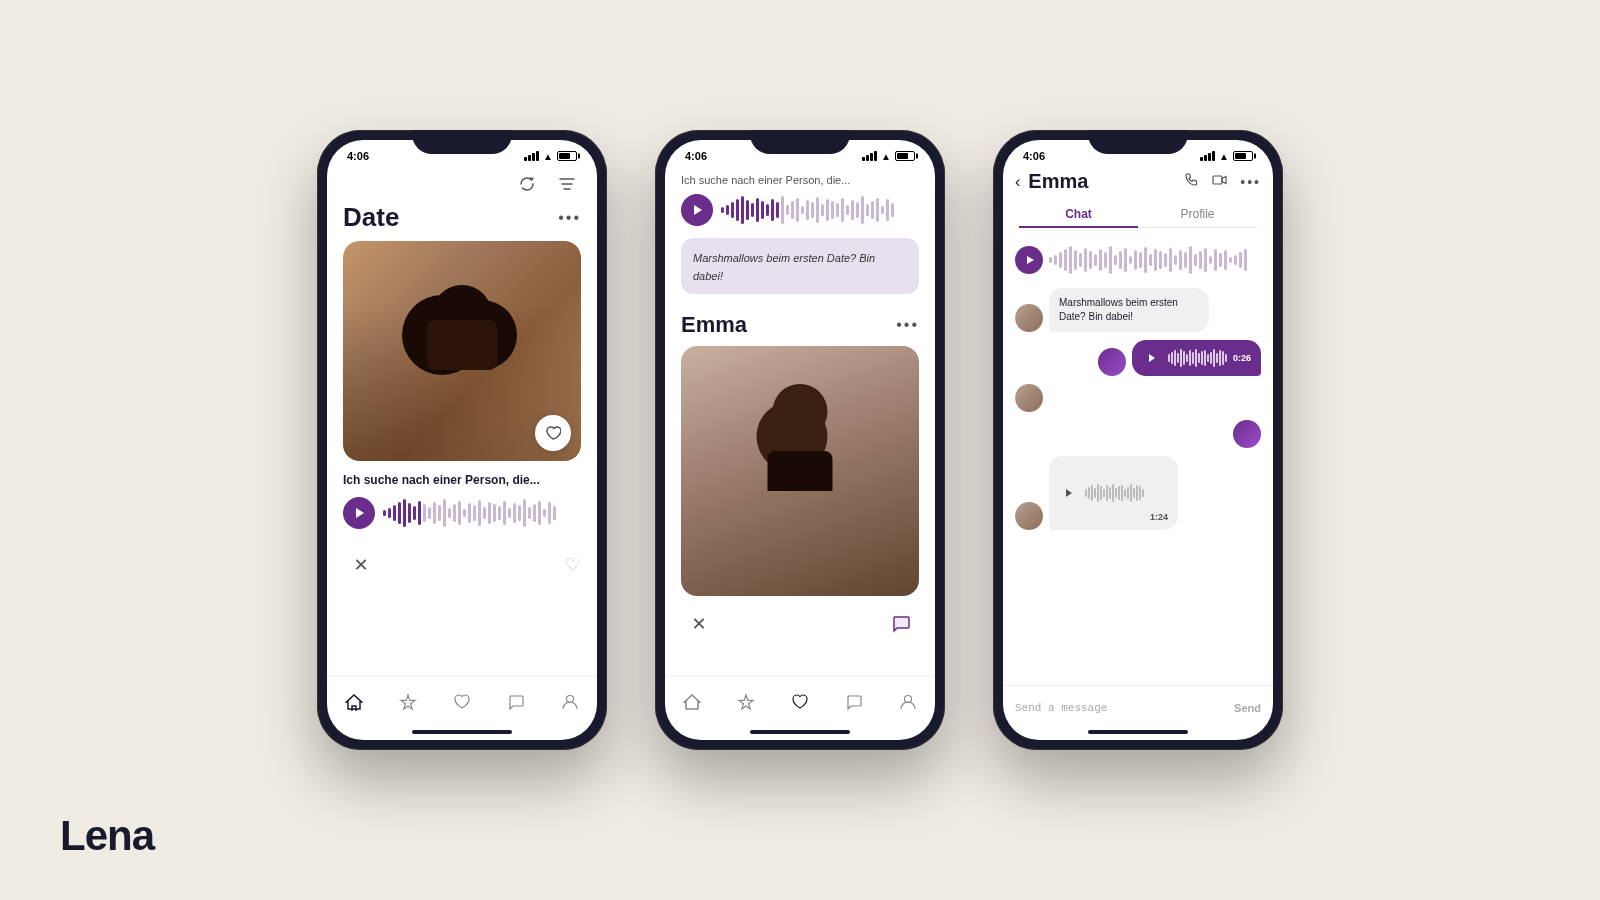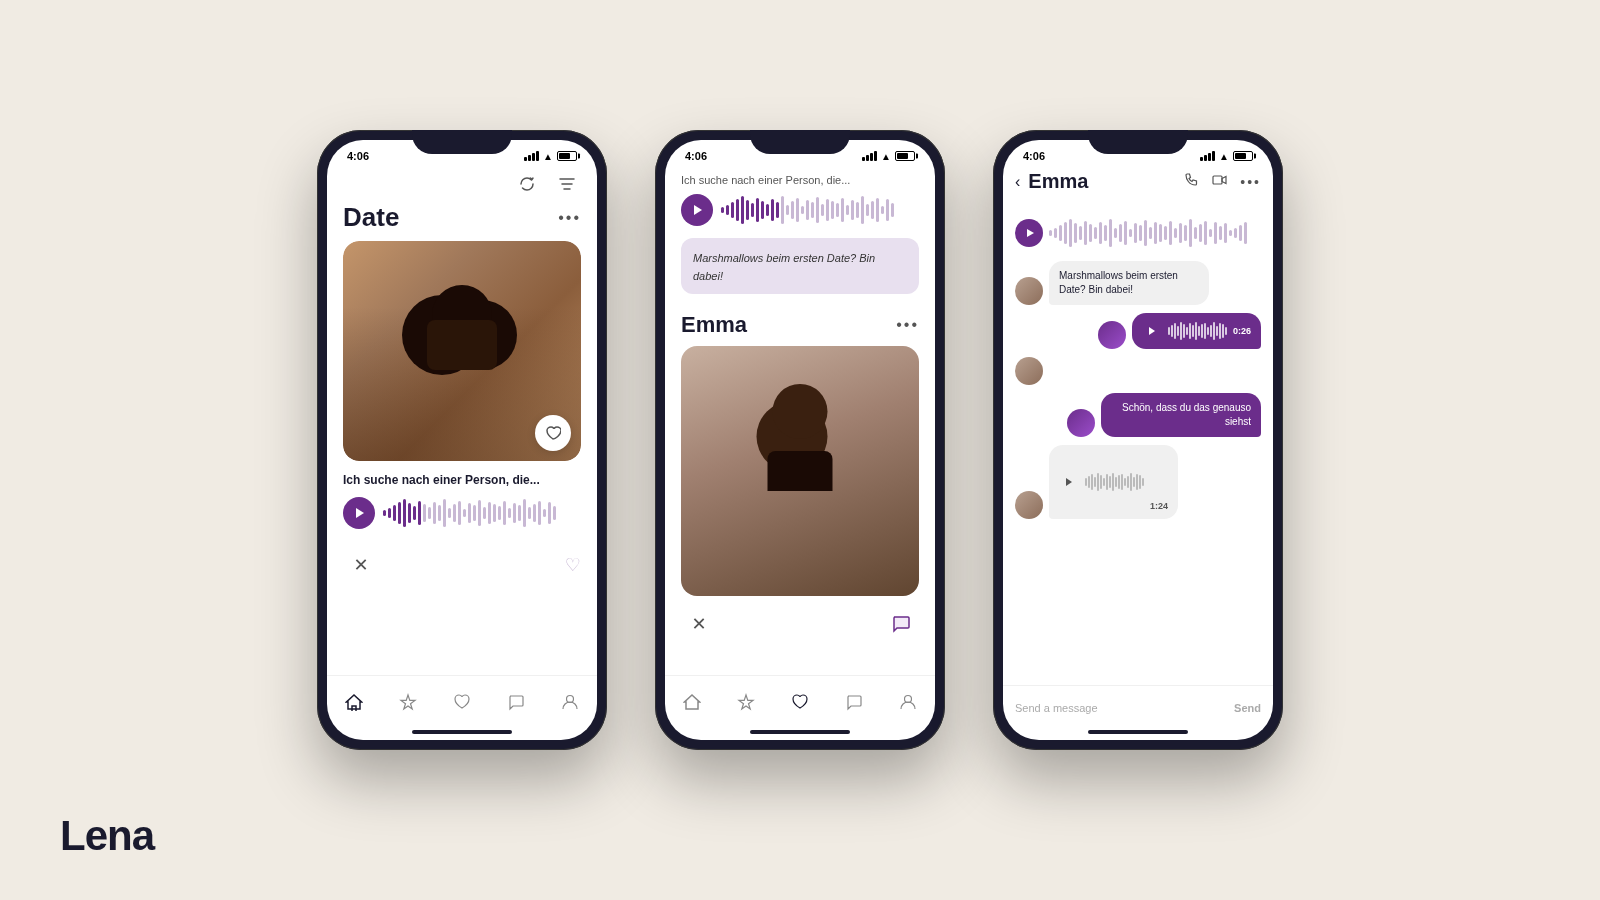--- a/index.html
+++ b/index.html
@@ -519,20 +519,21 @@
       display: flex;
       align-items: center;
       gap: 8px;
     }
 
     .chat-input {
       flex: 1;
       font-size: 11px;
       color: #aaa;
       padding: 8px 0;
+      font-family: Liberation Mono, monospace;
     }
 
     .send-btn {
       font-size: 11px;
       color: #aaa;
       font-weight: 600;
       cursor: pointer;
     }
 
     
@@ -850,20 +851,24 @@
           <div>
             <svg width="16" height="16" viewBox="0 0 16 16" fill="none">
               <rect x="1" y="4" width="9" height="8" rx="1" stroke="#555" stroke-width="1.2" fill="none"></rect>
               <path d="M10 6.5l4-2v7l-4-2V6.5z" stroke="#555" stroke-width="1.2" fill="none"></path>
             </svg>
           </div>
           <div style="font-size:14px; color:#555; letter-spacing:2px;">•••</div>
         </div>
       </div>
 
+      <div class="chat-tabs">
+        <div class="chat-tab active">Chat</div>
+        <div class="chat-tab">Profile</div>
+      </div>
 
       <div class="chat-messages">
 
         <div class="audio-message-top">
           <div class="chat-play-btn">
             <div style="width:0;height:0;border-left:7px solid #fff;border-top:4px solid transparent;border-bottom:4px solid transparent;margin-left:2px;"></div>
           </div>
           <div class="chat-wave" id="chatwave-top">
               <div style="width: 3px; height: 6px; border-radius: 2px; background: rgb(200, 184, 212); flex-shrink: 0;"></div>
               <div style="width: 3px; height: 10px; border-radius: 2px; background: rgb(200, 184, 212); flex-shrink: 0;"></div>
@@ -945,23 +950,20 @@
             <span class="audio-duration">0:26</span>
           </div>
           <div class="avatar-small user"></div>
         </div>
 
         <div class="message-row left">
           <div class="avatar-small" style="background: linear-gradient(135deg, #b8a090, #8c6d5a);"></div>
         </div>
 
         <div class="message-row right">
-          <div class="bubble right">
-            <span>Schön, dass du das genauso siehst</span>
-          </div>
           <div class="avatar-small user"></div>
         </div>
 
         <div class="message-row left">
           <div class="avatar-small" style="background: linear-gradient(135deg, #b8a090, #8c6d5a);"></div>
           <div class="audio-bubble-left">
             <div class="mini-play">
               <div class="mini-play-tri dark"></div>
             </div>
             <div class="audio-wave-mini" id="mini-wave-5">

